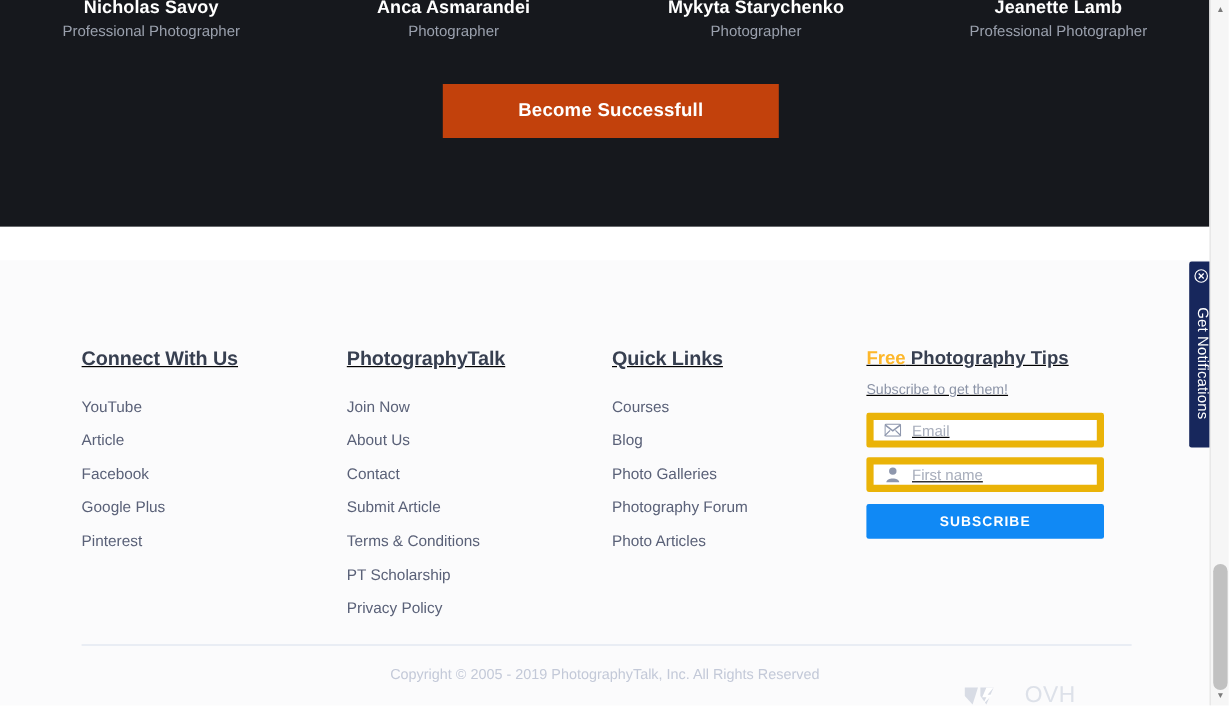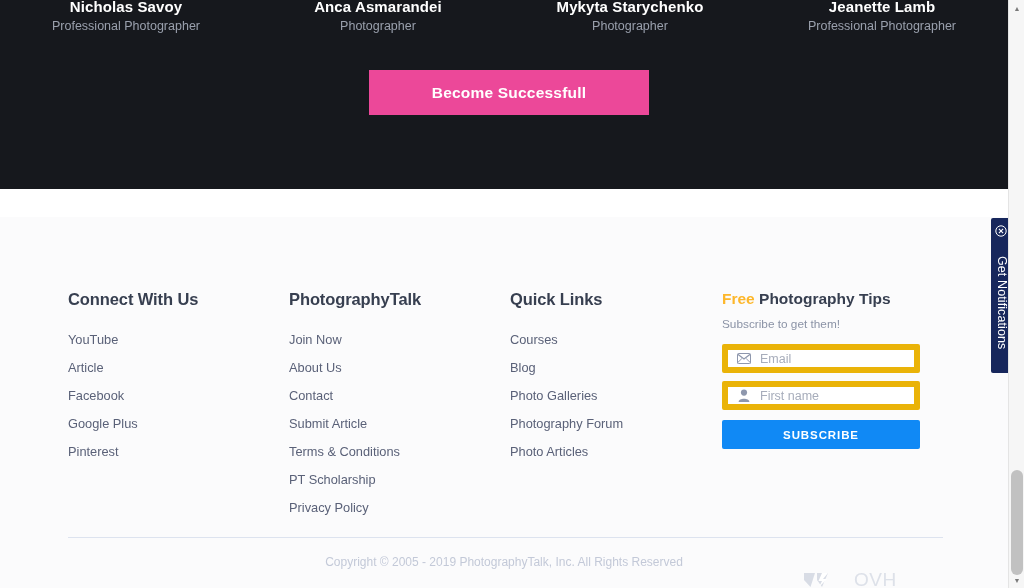--- a/index.html
+++ b/index.html
@@ -58,21 +58,21 @@
     line-height: 16px;
     margin: 4px 0 0 0;
   }
 
   .cta-button {
     position: absolute;
     left: 369px;
     top: 70px;
     width: 280px;
     height: 45px;
-    background: #ec4899;
+    background: #c2410c;
     color: #ffffff;
     border: none;
     font-family: "Liberation Sans", sans-serif;
     font-size: 15.5px;
     font-weight: bold;
     letter-spacing: 0.2px;
     cursor: pointer;
     display: flex;
     align-items: center;
     justify-content: center;
@@ -97,20 +97,21 @@
     height: 371px;
     background: #fbfbfc;
   }
 
   .footer-cols {
     position: absolute;
     left: 68px;
     top: 72px;
     width: 875px;
     display: flex;
+    text-decoration: underline;
   }
   .footer-col {
     width: 221px;
     flex: 0 0 221px;
   }
   .footer-col.wide {
     width: 212px;
     flex: 0 0 212px;
   }
   .col-title {

